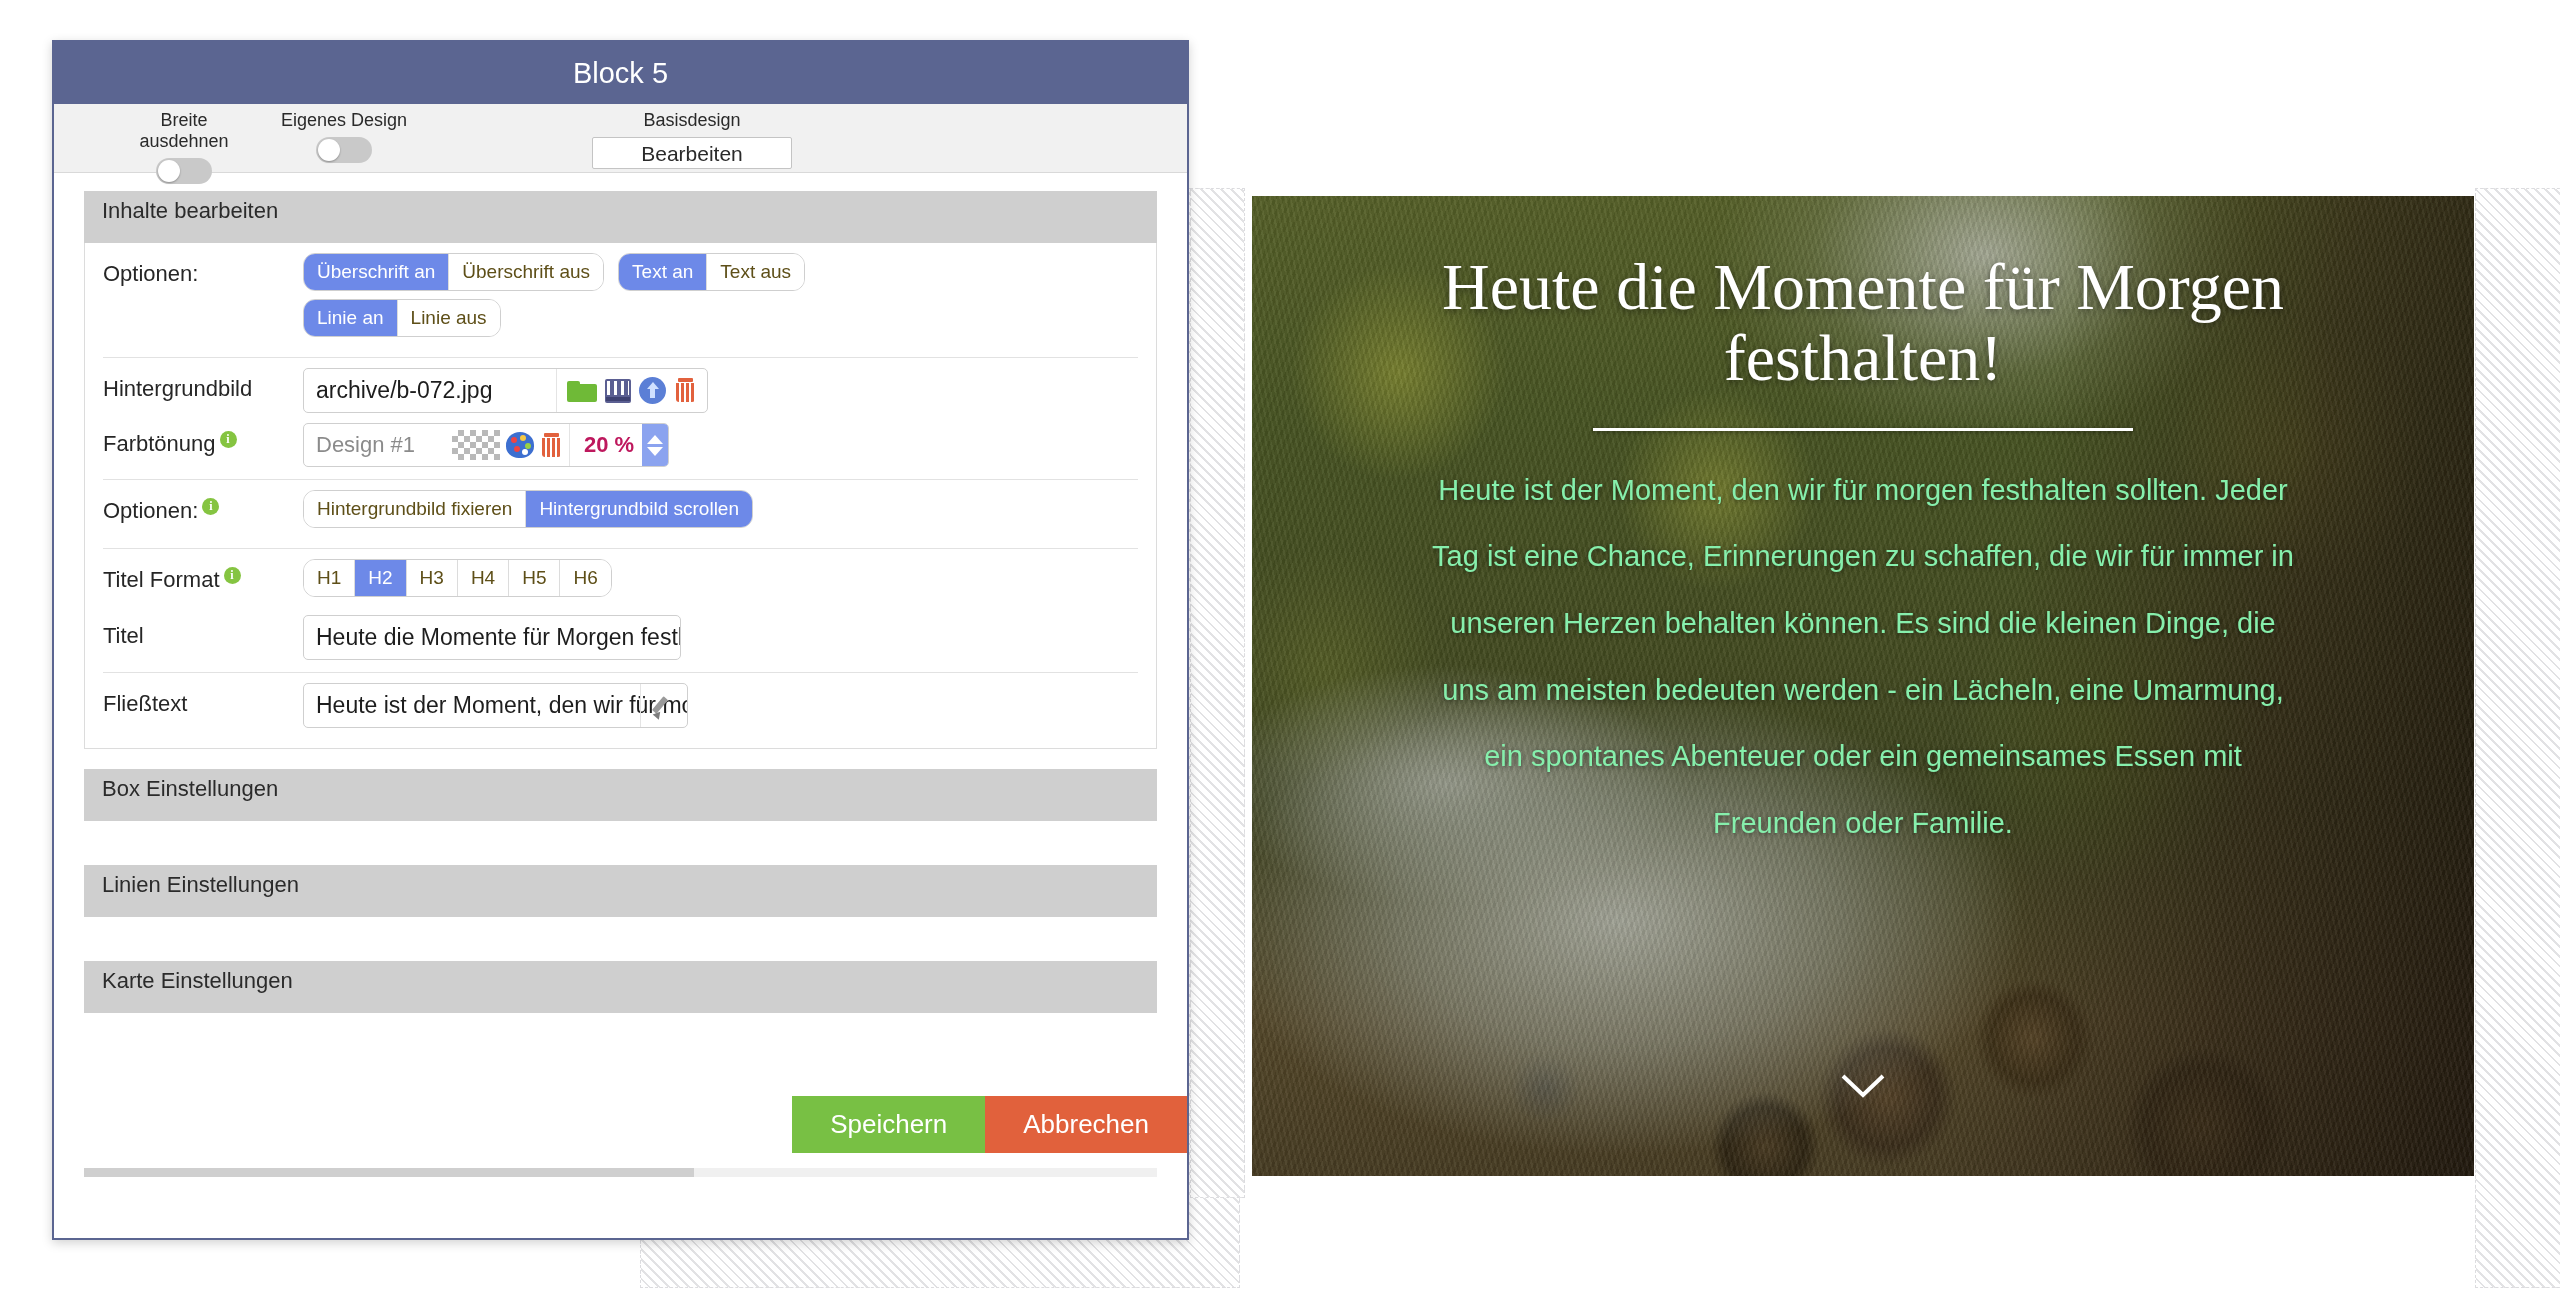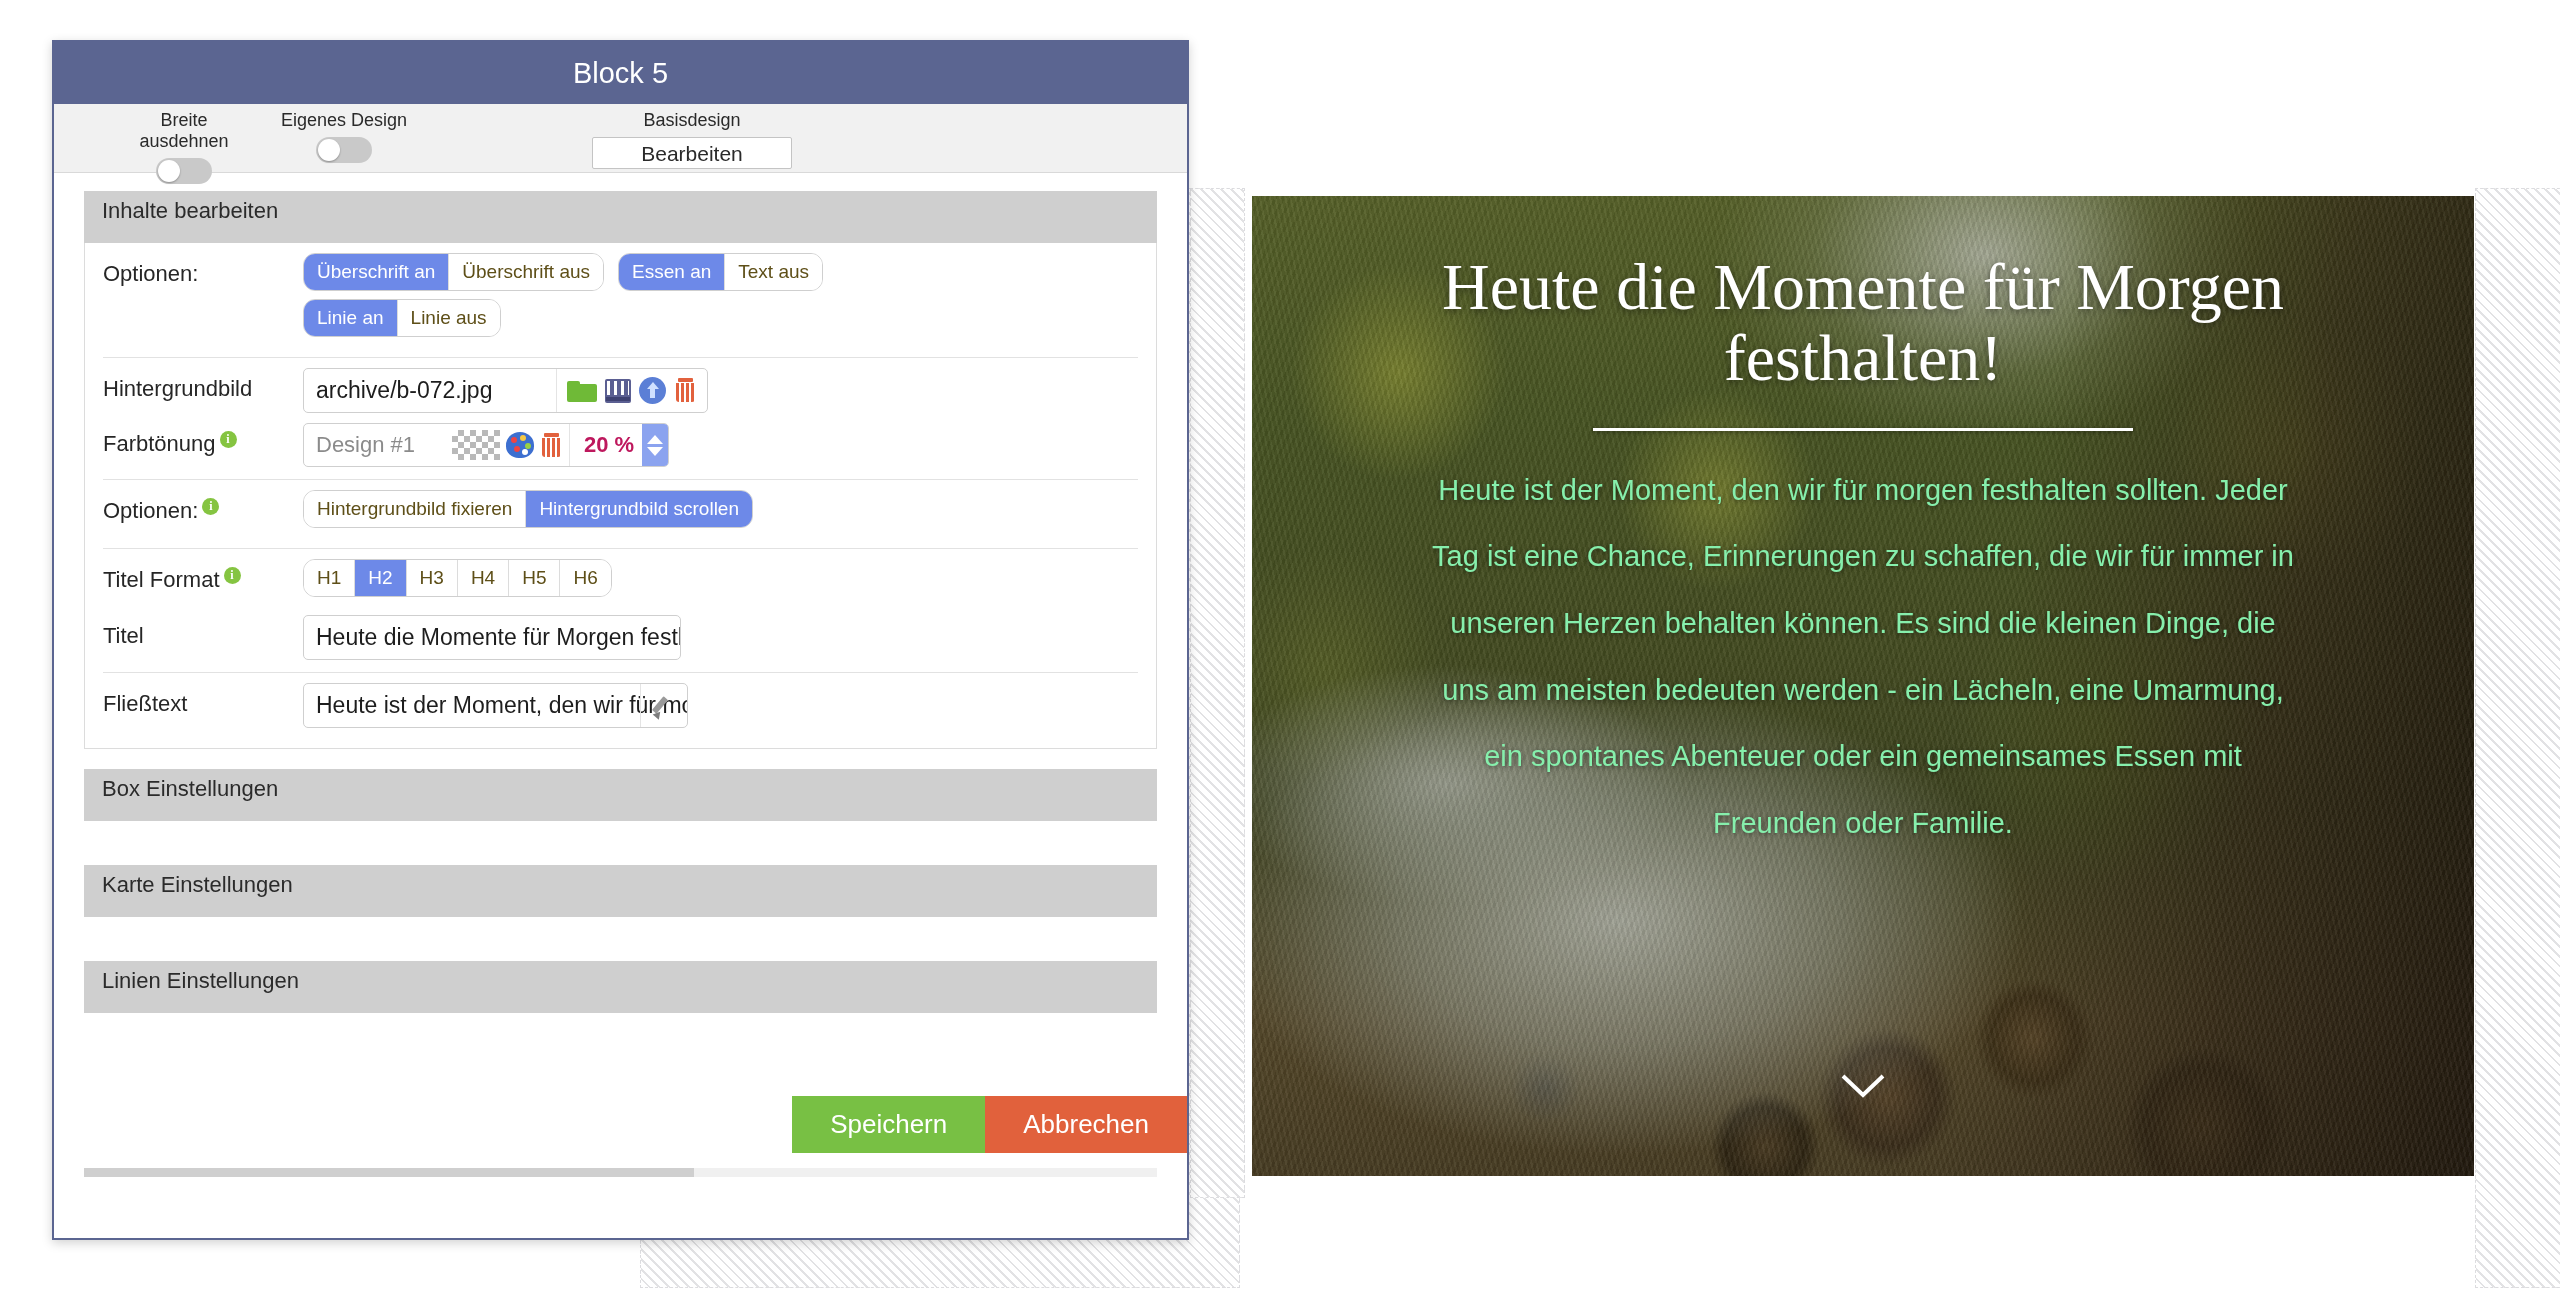--- a/index.html
+++ b/index.html
@@ -300,21 +300,21 @@
 
       <div class="frow">
         <div class="flabel">Optionen:</div>
         <div class="fctrl">
           <div style="display:flex;flex-wrap:wrap;align-items:center;">
             <span class="seg">
               <span class="sbtn on">Überschrift an</span>
               <span class="sbtn">Überschrift aus</span>
             </span>
             <span class="seg">
-              <span class="sbtn on">Essen an</span>
+              <span class="sbtn on">Text an</span>
               <span class="sbtn">Text aus</span>
             </span>
           </div>
           <div style="display:flex;">
             <span class="seg">
               <span class="sbtn on">Linie an</span>
               <span class="sbtn">Linie aus</span>
             </span>
           </div>
         </div>
@@ -417,22 +417,22 @@
             <span class="icobar">
               <span class="ic ic-pencil"></span>
             </span>
           </span>
         </div>
       </div>
 
     </div>
 
     <div class="section-header" style="margin-top:20px;">Box Einstellungen</div>
+    <div class="section-header" style="margin-top:44px;">Linien Einstellungen</div>
     <div class="section-header" style="margin-top:44px;">Karte Einstellungen</div>
-    <div class="section-header" style="margin-top:44px;">Linien Einstellungen</div>
 
   </div>
 
   <div id="dialog-footer">
     <div id="hscroll-track"></div>
     <div id="hscroll-thumb"></div>
     <div id="footer-buttons">
       <span class="fbtn" id="save-button">Speichern</span>
       <span class="fbtn" id="cancel-button">Abbrechen</span>
     </div>

